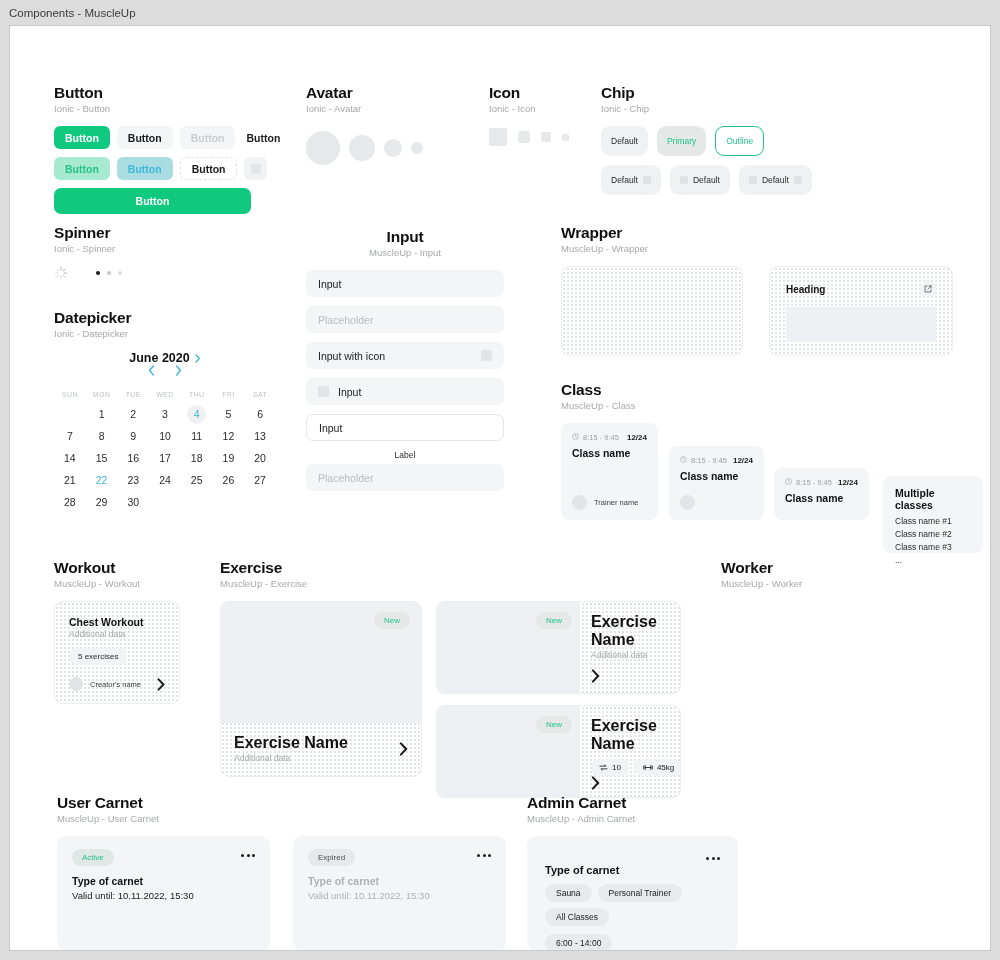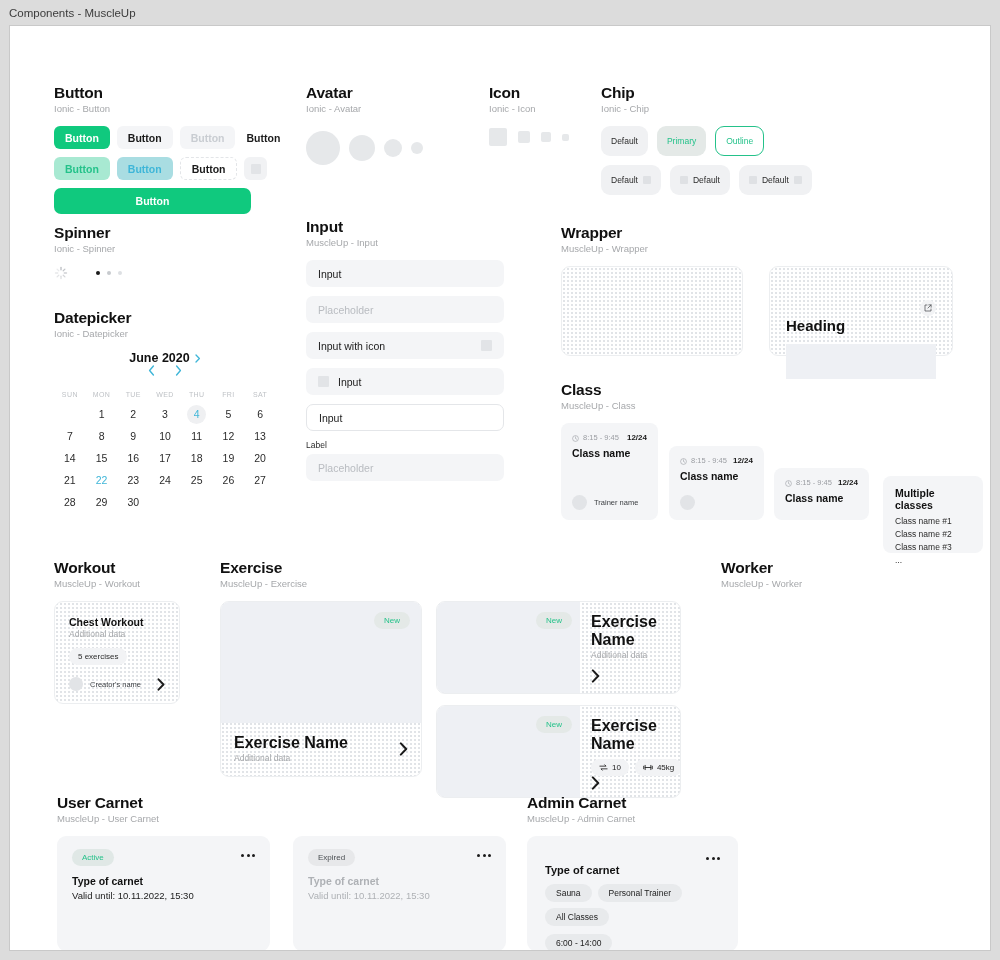--- a/index.html
+++ b/index.html
@@ -108,21 +108,21 @@
     height: 30px; border-radius: 9px; padding: 0 10px;
     display: inline-flex; align-items: center; gap: 5px;
     font-size: 8.5px; white-space: nowrap;
   }
   .chip-default { background: #f0f1f3; color: #2b2b2b; }
   .chip-primary { background: #e4e9e7; color: #24c28a; }
   .chip-outline { background: #ffffff; color: #24c28a; border: 1px solid #24c28a; }
   .chip-ico { width: 8px; height: 8px; background: #dfe1e4; border-radius: 1px; }
 
   
-  #sec-input { position: absolute; left: 296px; top: 192px; width: 198px; }
+  #sec-input { position: absolute; left: 296px; top: 202px; width: 198px; text-align: center; }
   .inp {
     height: 27px; border-radius: 7px; background: #f4f5f7;
     display: flex; align-items: center; padding: 0 12px;
     font-size: 10.5px; margin-bottom: 9px; gap: 9px;
   }
   .inp-val { color: #1b1b1b; }
   .inp-ph { color: #b9bcc1; }
   .inp-bordered { background: #ffffff; border: 1px solid #e4e6e9; }
   .inp-ico { width: 11px; height: 11px; background: #e2e4e7; border-radius: 1px; flex: 0 0 auto; }
   .inp-label { font-size: 8.5px; color: #2b2b2b; margin-bottom: 4px; }
@@ -130,36 +130,36 @@
   
   #sec-wrapper { position: absolute; left: 551px; top: 198px; width: 400px; }
   .wrap-row { display: flex; gap: 26px; }
   .wrap-card {
     border: 1px solid #eceef0; border-radius: 9px;
     height: 90px; position: relative;
   }
   .wrap-a { width: 182px; }
   .wrap-b { width: 184px; padding: 14px 16px; }
   .wrap-head { display: flex; align-items: center; justify-content: space-between; }
-  .wrap-title { font-size: 15px; font-weight: bold; color: #111; margin-top: 36px; }
+  .wrap-title { font-size: 10px; font-weight: bold; color: #111; }
   .wrap-ico-btn {
     width: 16px; height: 16px; border-radius: 50%; background: #f2f3f5;
     display: flex; align-items: center; justify-content: center;
   }
   .wrap-body { margin-top: 10px; height: 35px; background: #eef0f4; }
 
   
   #sec-class { position: absolute; left: 551px; top: 355px; width: 420px; }
   .class-area { position: relative; height: 110px; }
   .class-card {
     background: #f4f5f7; border-radius: 8px; position: absolute;
     padding: 10px 11px; display: flex; flex-direction: column;
   }
   .class-meta { display: flex; align-items: center; justify-content: space-between; margin-bottom: 5px; }
-  .class-time { display: flex; align-items: flex-end; gap: 4px; font-size: 7.5px; color: #9a9da2; }
+  .class-time { display: flex; align-items: flex-start; gap: 4px; font-size: 7.5px; color: #9a9da2; }
   .class-count { font-size: 8px; font-weight: bold; color: #1b1b1b; }
   .class-name { font-size: 10.5px; font-weight: bold; color: #111; }
   .class-trainer { display: flex; align-items: center; gap: 7px; margin-top: auto; }
   .class-av { width: 15px; height: 15px; border-radius: 50%; background: #e2e4e7; }
   .class-tname { font-size: 7.5px; color: #3b3e42; }
   .class-list-title { font-size: 10.5px; font-weight: bold; color: #111; margin-bottom: 4px; }
   .class-list-item { font-size: 8.5px; color: #2b2b2b; line-height: 13px; }
 
   
   #sec-workout { position: absolute; left: 44px; top: 533px; width: 160px; }

